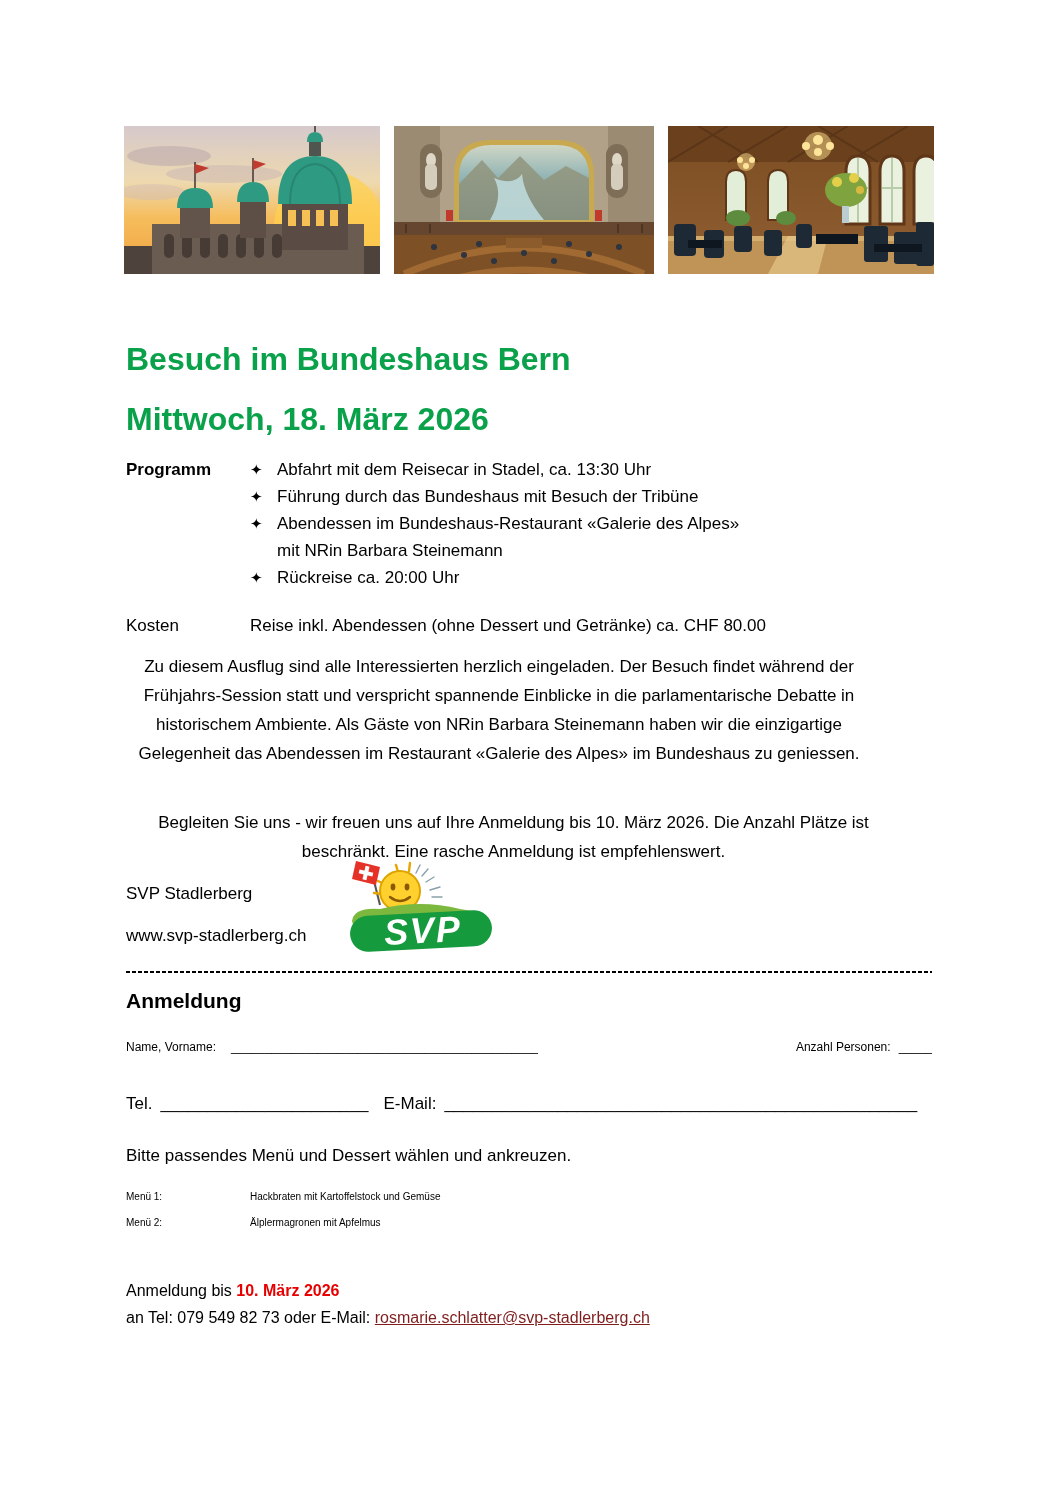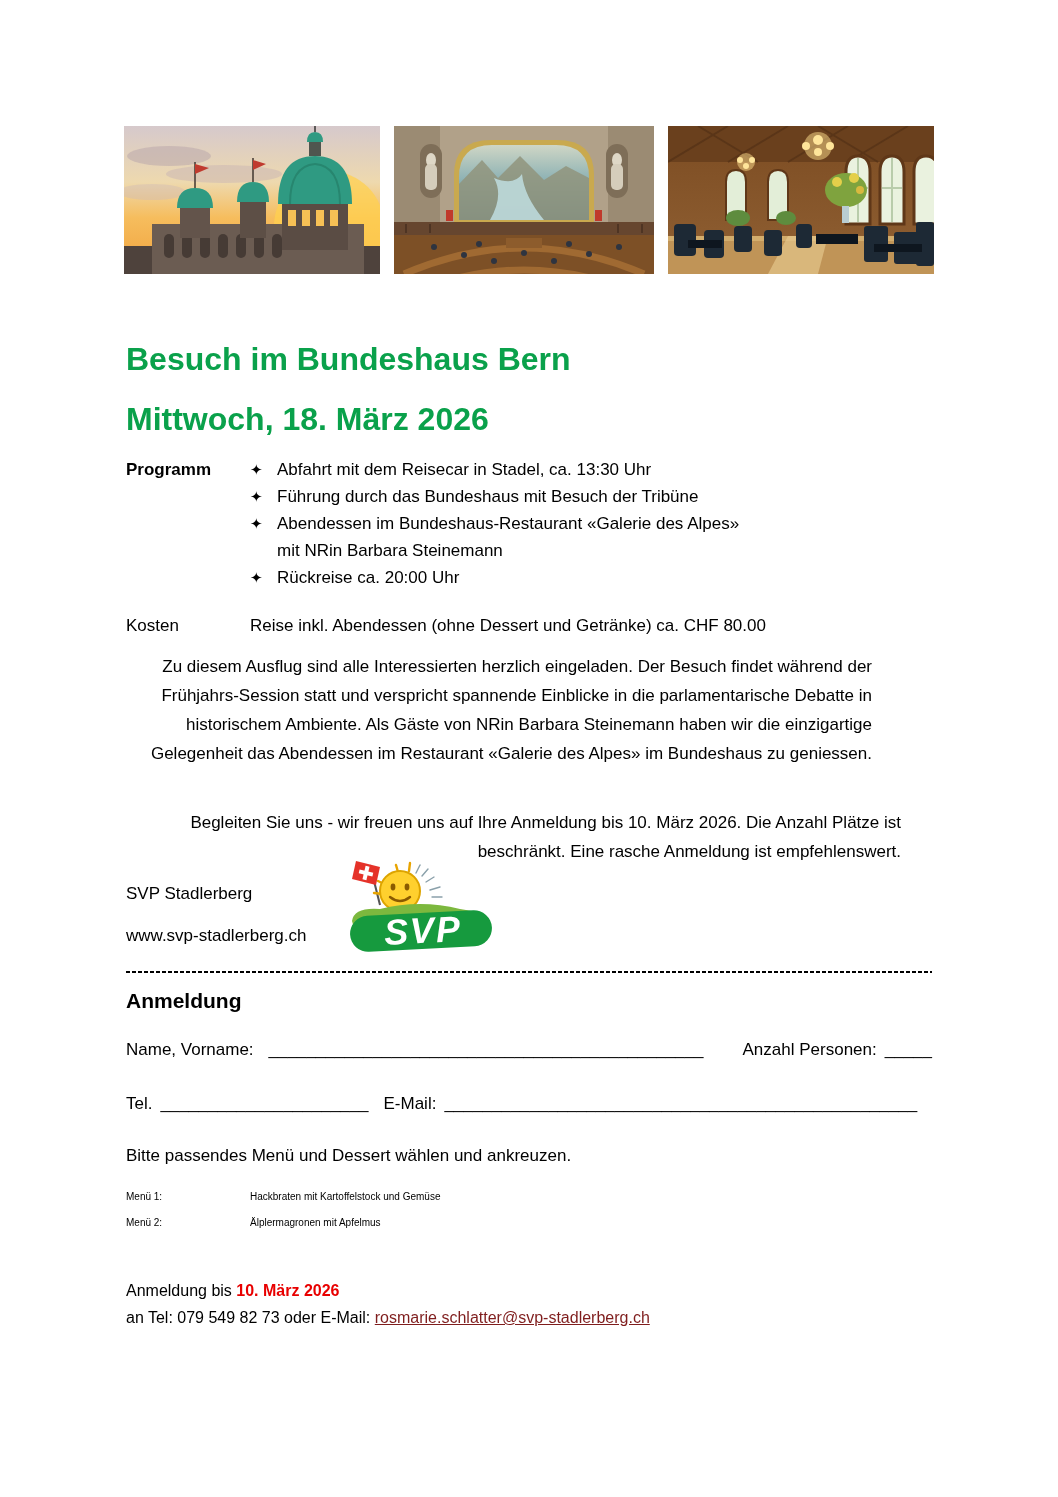--- a/index.html
+++ b/index.html
@@ -20,36 +20,36 @@
   .program{left:126px;top:456px;font-size:17px;line-height:27px;width:832px;}
   .prow{display:flex;}
   .pcol-label{width:124px;font-weight:bold;flex:0 0 124px;}
   .pcol-bullet{width:27px;flex:0 0 27px;font-size:15px;}
   .pcol-text{white-space:nowrap;}
 
   
   .kosten{left:126px;top:616px;display:flex;font-size:17px;}
   .kosten .pcol-label{width:124px;flex:0 0 124px;}
 
-  .para{font-size:17px;line-height:29px;text-align:right;}
+  .para{font-size:17px;line-height:29px;text-align:center;}
   .para1{left:126px;top:652px;width:746px;}
   .para2{left:126px;top:808px;width:775px;}
   .bold{font-weight:normal;}
 
   .orgname{left:126px;top:884px;font-size:17px;}
   .website{left:126px;top:926px;font-size:17px;}
   .logo{left:350px;top:858px;width:144px;height:94px;}
 
   .separator{left:126px;top:971px;width:806px;height:2px;
      background:repeating-linear-gradient(90deg,#000 0 4px,transparent 4px 6px);}
 
   .regheading{left:126px;top:989px;font-size:21px;font-weight:bold;text-align:center;}
 
   .namerow{left:126px;top:1040px;width:806px;display:flex;justify-content:space-between;
-           font-size:17px;white-space:nowrap;}
+           font-size:12px;white-space:nowrap;}
   .gap-s{display:inline-block;width:8px;}
   .gap-m{display:inline-block;width:15px;}
 
   .telrow{left:126px;top:1094px;font-size:17px;white-space:nowrap;}
 
   .instruction{left:126px;top:1146px;font-size:17px;}
 
   .menurow{display:flex;font-size:10px;}
   .m1{left:126px;top:1191px;} .m2{left:126px;top:1217px;}
   .menurow .pcol-label{font-weight:normal;width:124px;flex:0 0 124px;}

